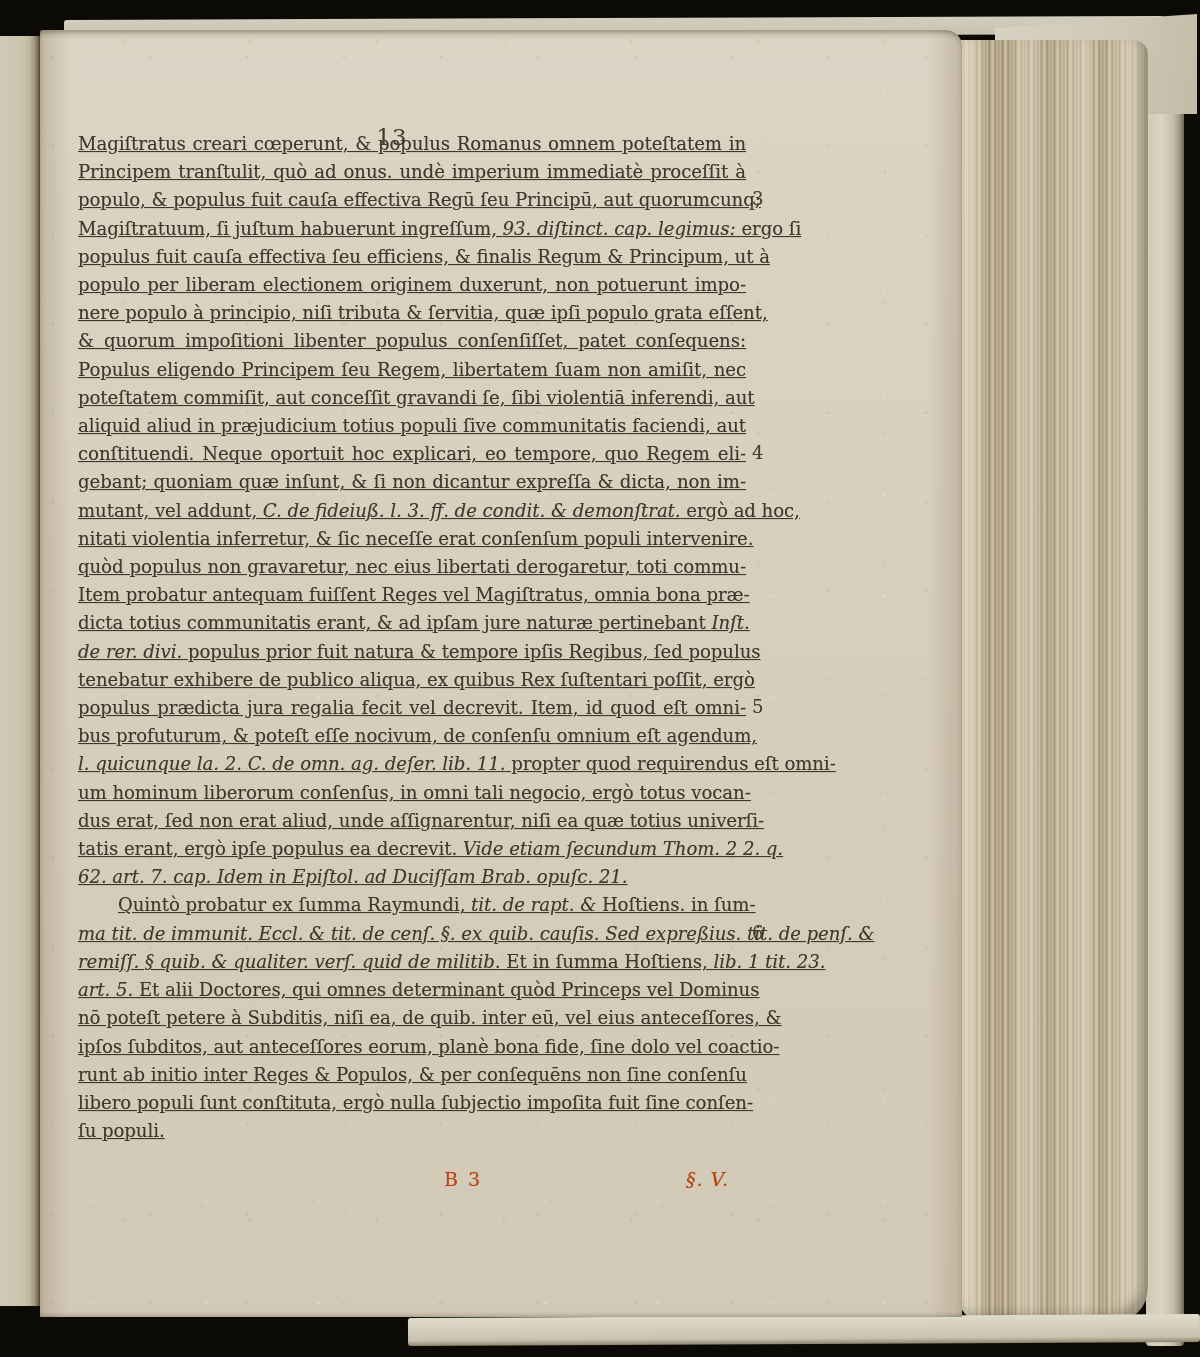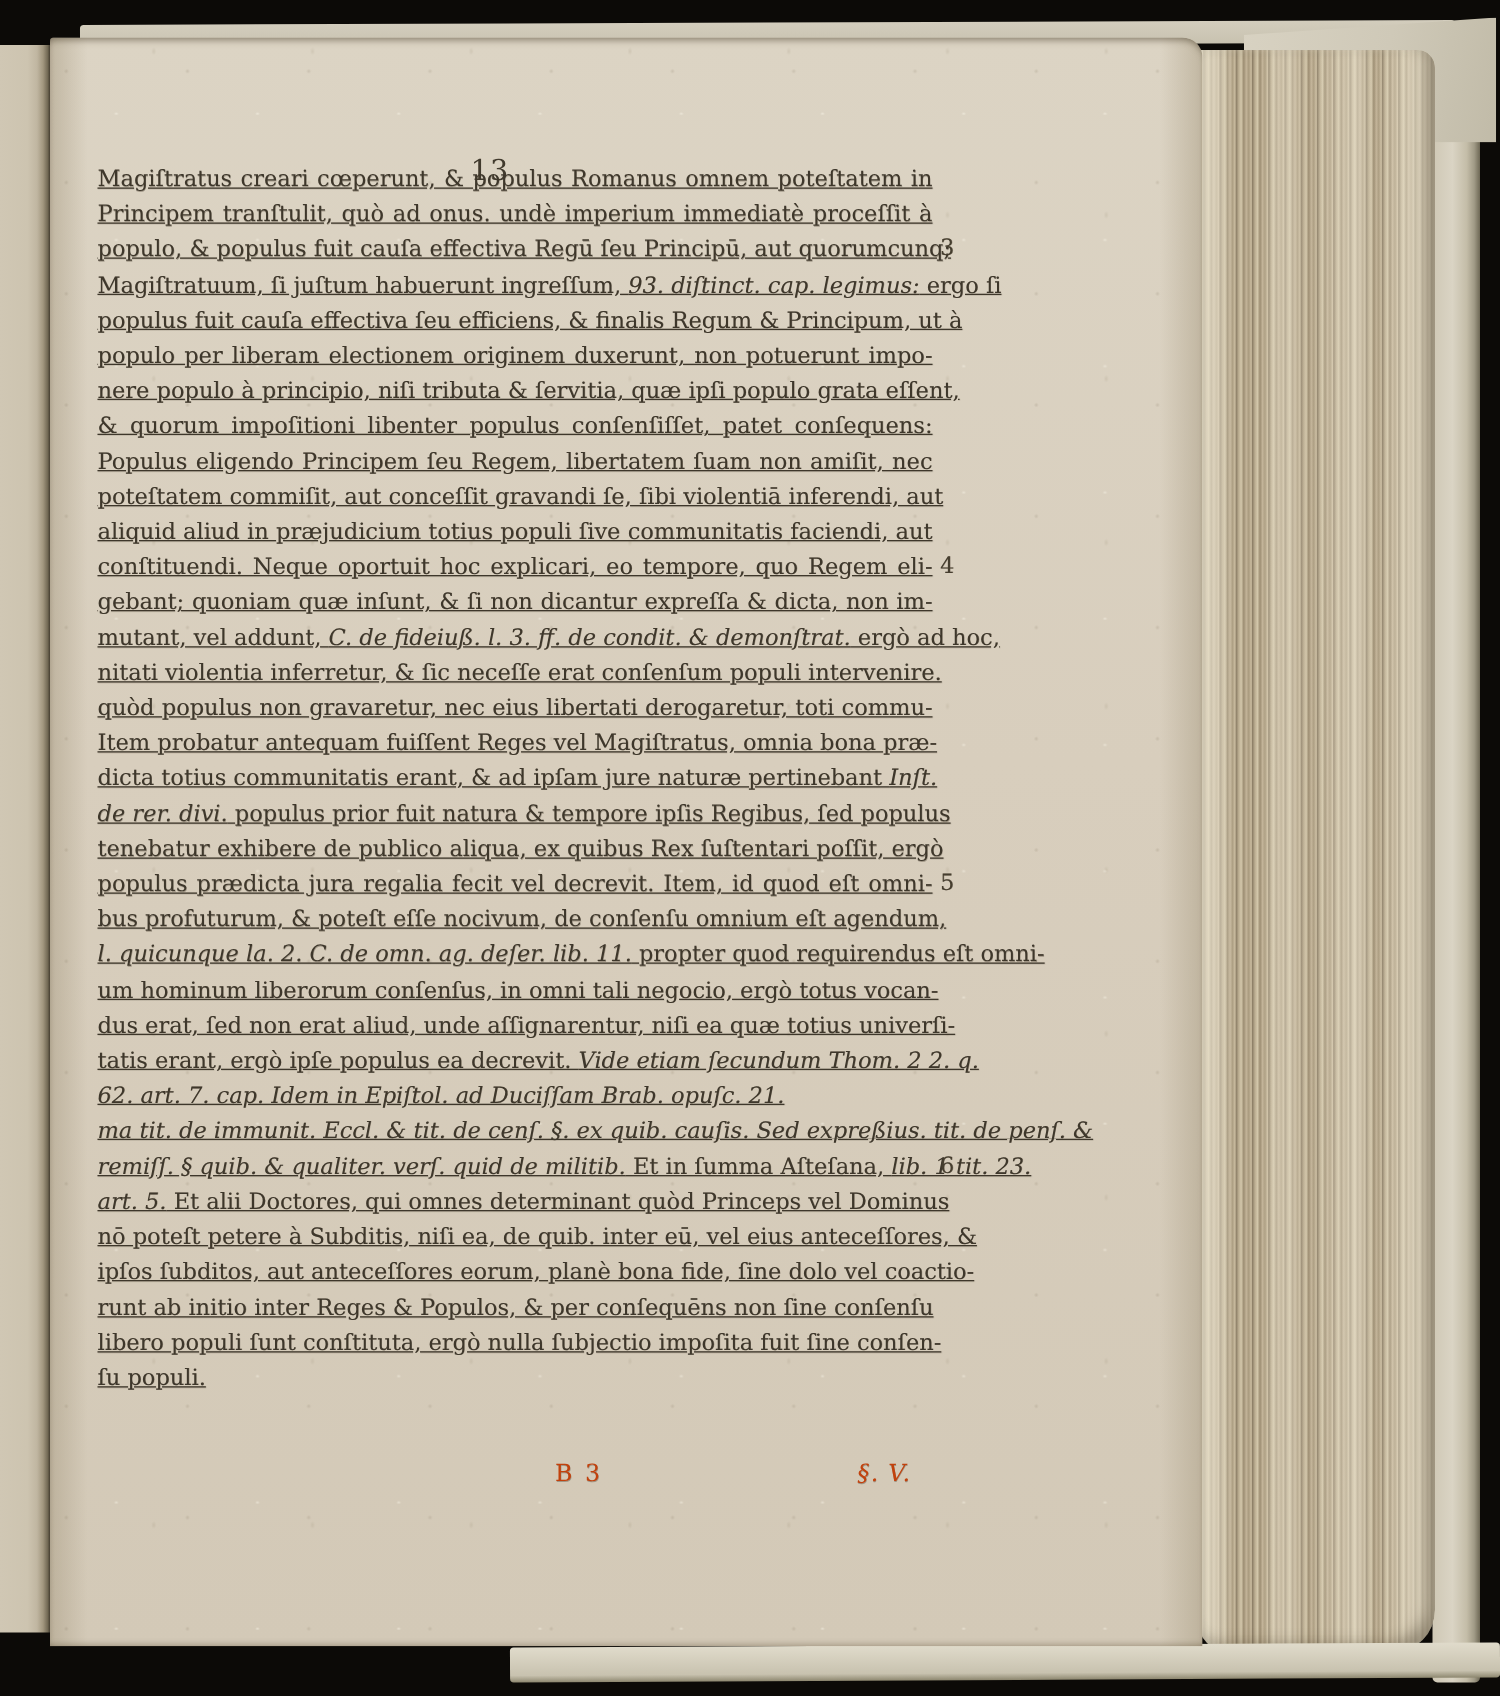--- a/index.html
+++ b/index.html
@@ -132,22 +132,23 @@
       <div class="line"><span>dicta totius communitatis erant, &amp; ad ipſam jure naturæ pertinebant </span><span class="cite">Inſt.</span></div>
       <div class="line"><span class="cite">de rer. divi.</span><span> populus prior fuit natura &amp; tempore ipſis Regibus, ſed populus</span></div>
       <div class="line"><span>tenebatur exhibere de publico aliqua, ex quibus Rex ſuſtentari poſſit, ergò</span></div>
       <div class="line"><span>populus prædicta jura regalia fecit vel decrevit.  Item, id quod eſt omni-</span></div>
       <div class="line"><span>bus profuturum, &amp; poteſt eſſe nocivum, de conſenſu omnium eſt agendum,</span></div>
       <div class="line"><span class="cite">l. quicunque la. 2. C. de omn. ag. deſer. lib. 11.</span><span> propter quod requirendus eſt omni-</span></div>
       <div class="line"><span>um hominum liberorum conſenſus, in omni tali negocio, ergò totus vocan-</span></div>
       <div class="line"><span>dus erat, ſed non erat aliud, unde aſſignarentur, niſi ea quæ totius univerſi-</span></div>
       <div class="line"><span>tatis erant, ergò ipſe populus ea decrevit. </span><span class="cite">Vide etiam ſecundum Thom. 2 2. q.</span></div>
       <div class="line align-left"><span class="cite">62. art. 7. cap. Idem in Epiſtol. ad Duciſſam Brab. opuſc. 21.</span></div>
+      <div class="line indent"><span>Quintò probatur ex ſumma Raymundi, </span><span class="cite">tit. de rapt. &amp;</span><span> Hoſtiens. in ſum-</span></div>
       <div class="line"><span class="cite">ma tit. de immunit. Eccl. &amp; tit. de cenſ. §. ex quib. cauſis. Sed expreßius. tit. de penſ. &amp;</span></div>
-      <div class="line"><span class="cite">remiſſ. § quib. &amp; qualiter. verſ. quid de militib.</span><span> Et in ſumma Aſteſana, </span><span class="cite">lib. 1 tit. 23.</span></div>
+      <div class="line"><span class="cite">remiſſ. § quib. &amp; qualiter. verſ. quid de militib.</span><span> Et in ſumma Hoſtiens, </span><span class="cite">lib. 1 tit. 23.</span></div>
       <div class="line"><span class="cite">art. 5.</span><span> Et alii Doctores, qui omnes determinant quòd Princeps vel Dominus</span></div>
       <div class="line"><span>nō poteſt petere à Subditis, niſi ea, de quib. inter eū, vel eius anteceſſores, &amp;</span></div>
       <div class="line"><span>ipſos ſubditos, aut anteceſſores eorum, planè bona fide, ſine dolo vel coactio-</span></div>
       <div class="line"><span>runt ab initio inter Reges &amp; Populos, &amp; per conſequēns non ſine conſenſu</span></div>
       <div class="line"><span>libero populi ſunt conſtituta, ergò nulla ſubjectio impoſita fuit ſine conſen-</span></div>
       <div class="line align-left"><span>ſu populi.</span></div>
     </div>
 
   <div class="margin-notes">
       <div class="margin-note" style="top: 58.4px;">3</div>

